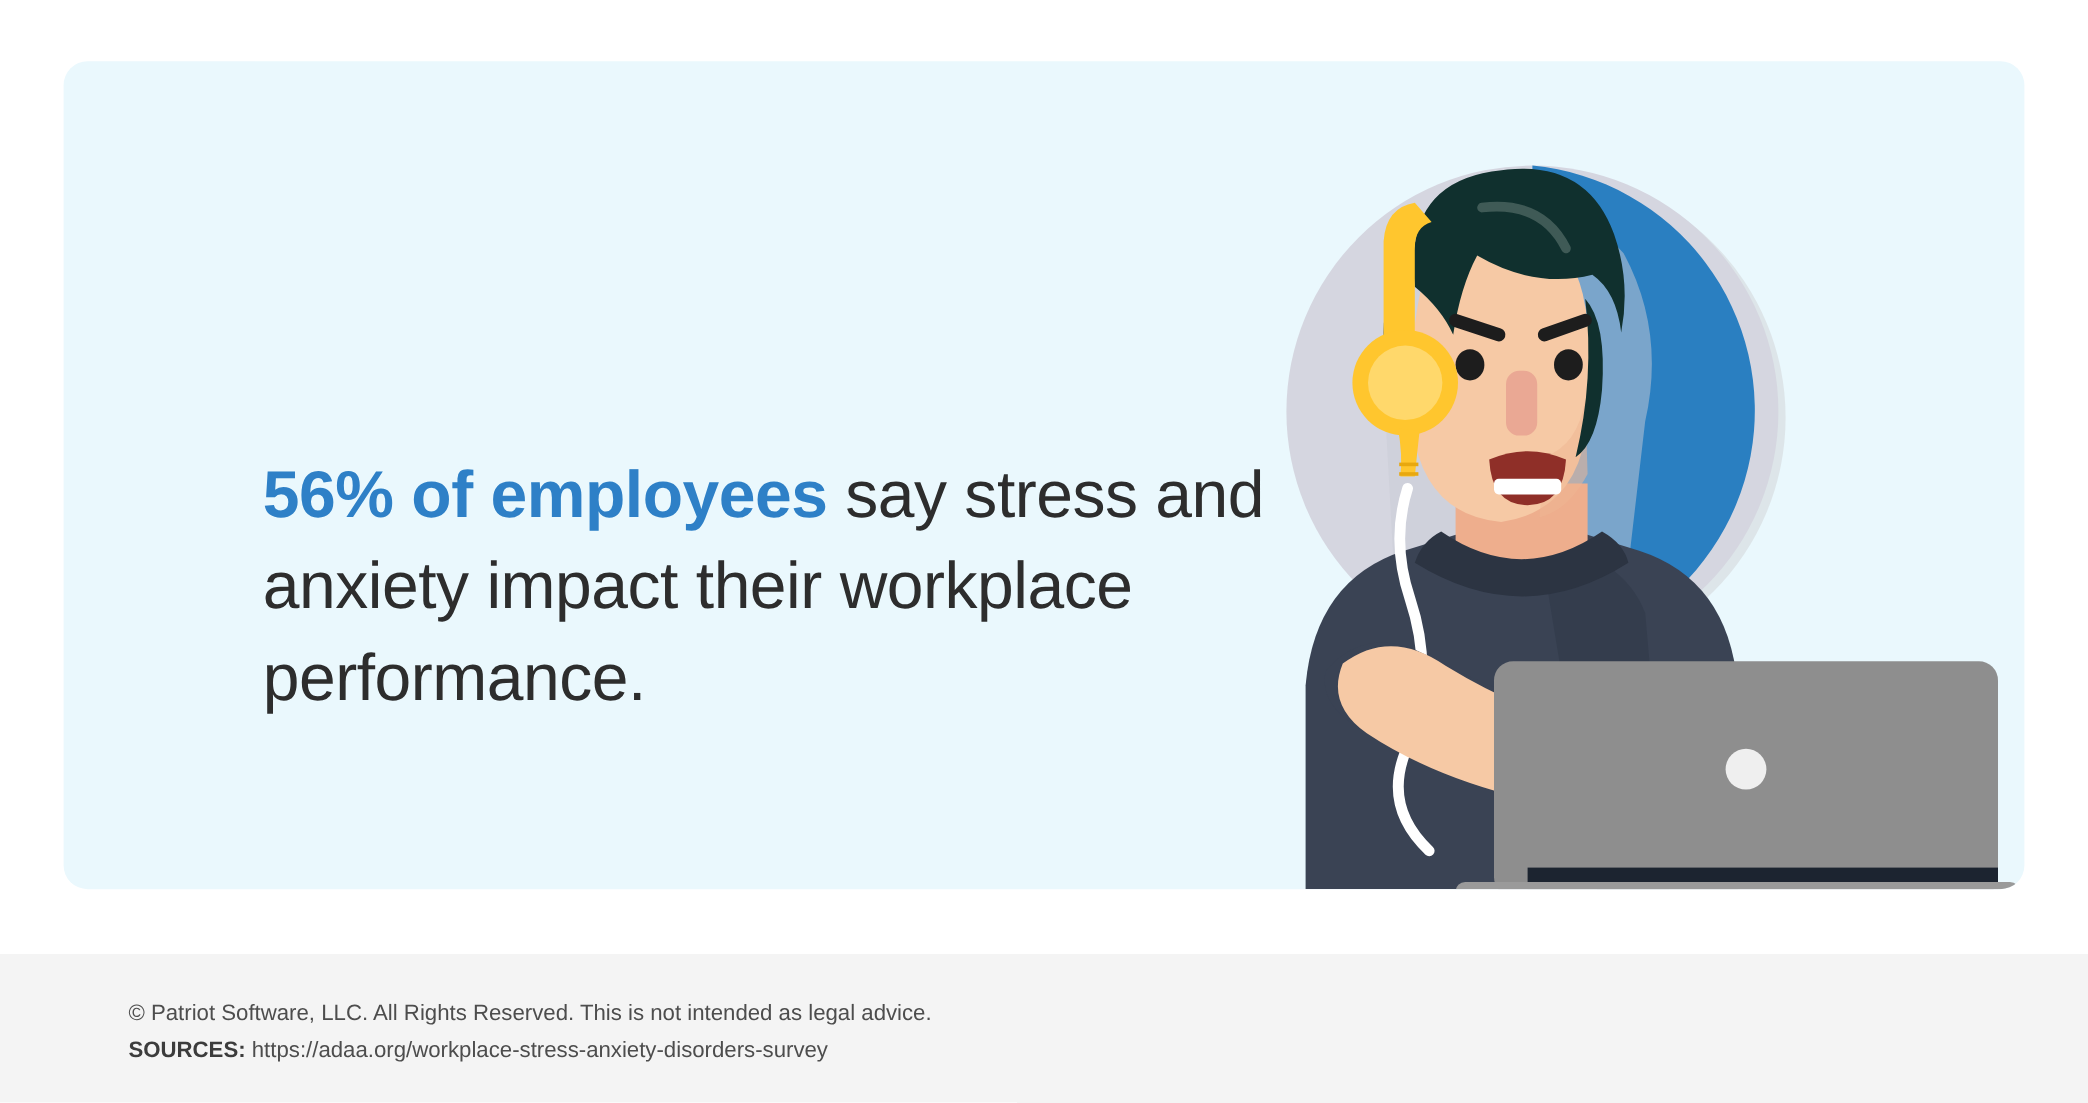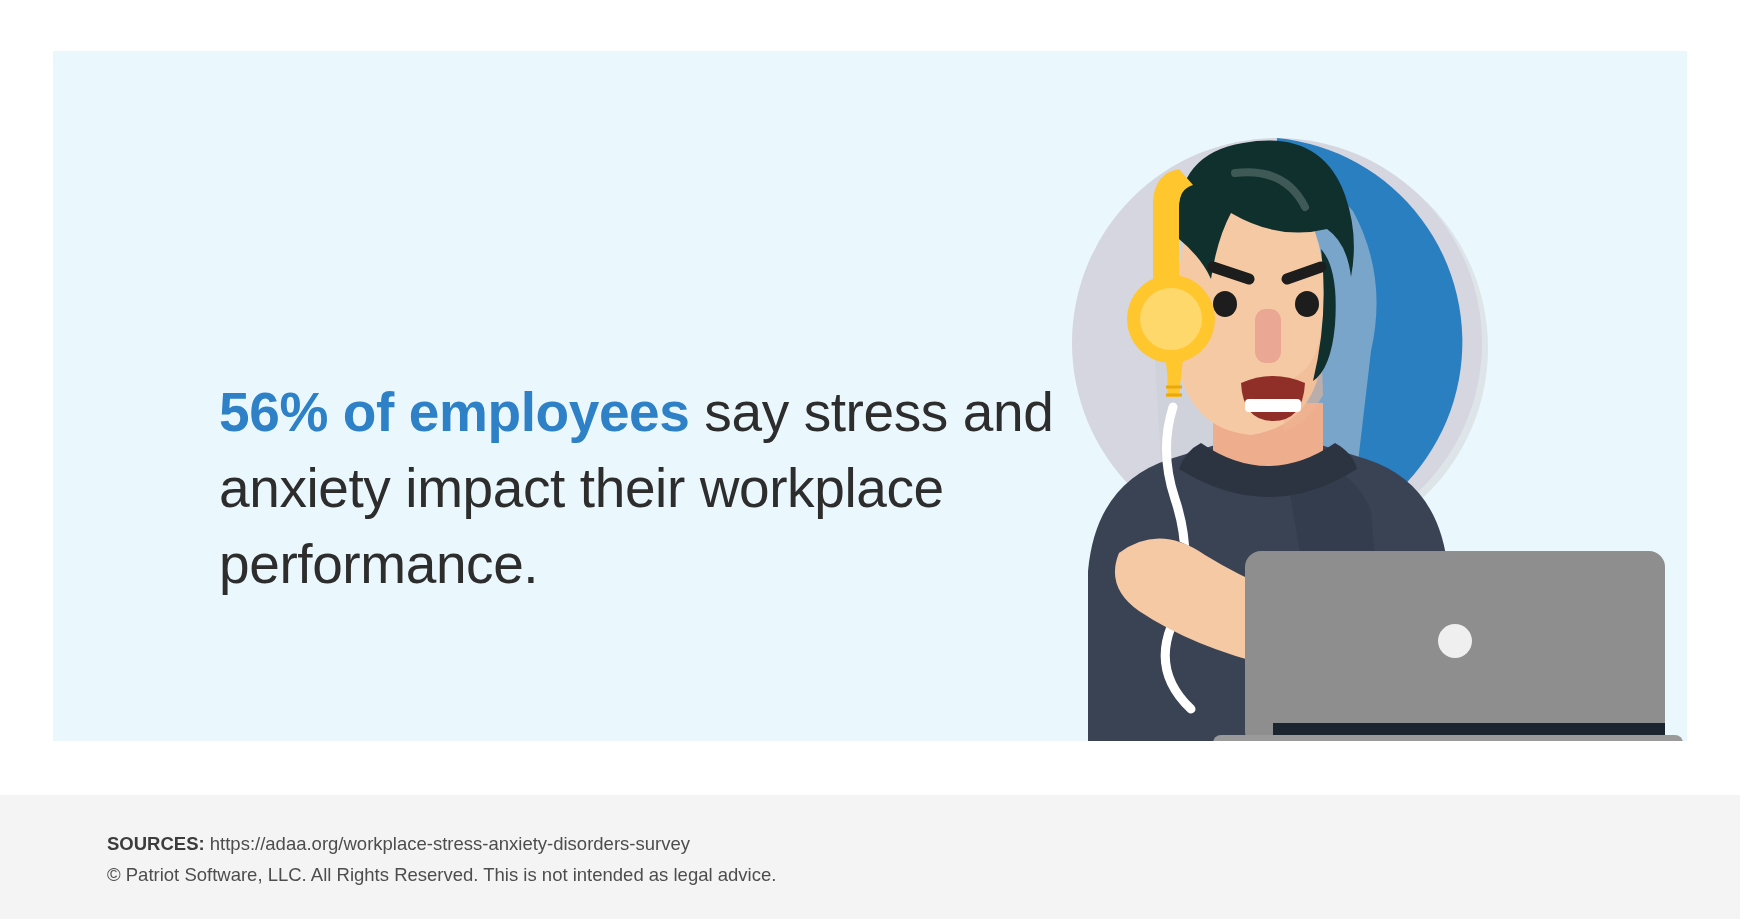--- a/index.html
+++ b/index.html
@@ -23,20 +23,21 @@
 
   
   .hero-panel {
     position: absolute;
     left: 53px;
     top: 51px;
     width: 1634px;
     height: 690px;
     background: #eaf8fd;
     overflow: hidden;
+    border-radius: 20px;
   }
 
   
   .headline {
     position: absolute;
     left: 166px;
     top: 323px;
     width: 840px;
     font-size: 55px;
     line-height: 76px;
@@ -218,22 +219,22 @@
         </g>
       </svg>
     </div>
 
   </div>
 
   <div class="footer-bar"></div>
 
   <div class="footer-text">
     <div class="footer-line">
+      <span class="value">© Patriot Software, LLC. All Rights Reserved. This is not intended as legal advice.</span>
+    </div>
+    <div class="footer-line">
       <span class="label">SOURCES:</span>
       <span class="value">https://adaa.org/workplace-stress-anxiety-disorders-survey</span>
     </div>
-    <div class="footer-line">
-      <span class="value">© Patriot Software, LLC. All Rights Reserved. This is not intended as legal advice.</span>
-    </div>
   </div>
 
 
 </div>
 
 </body></html>

